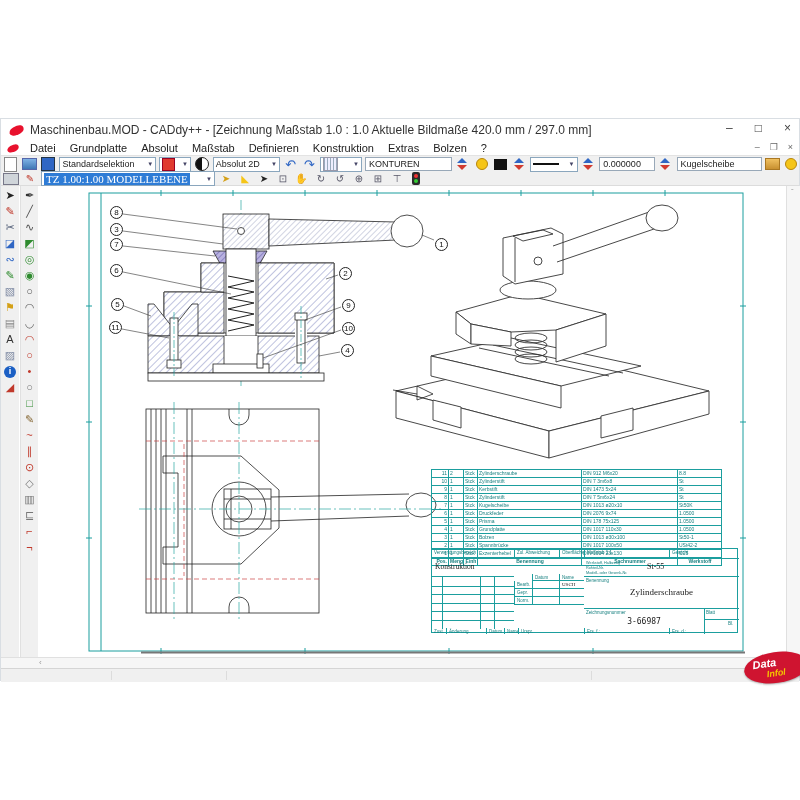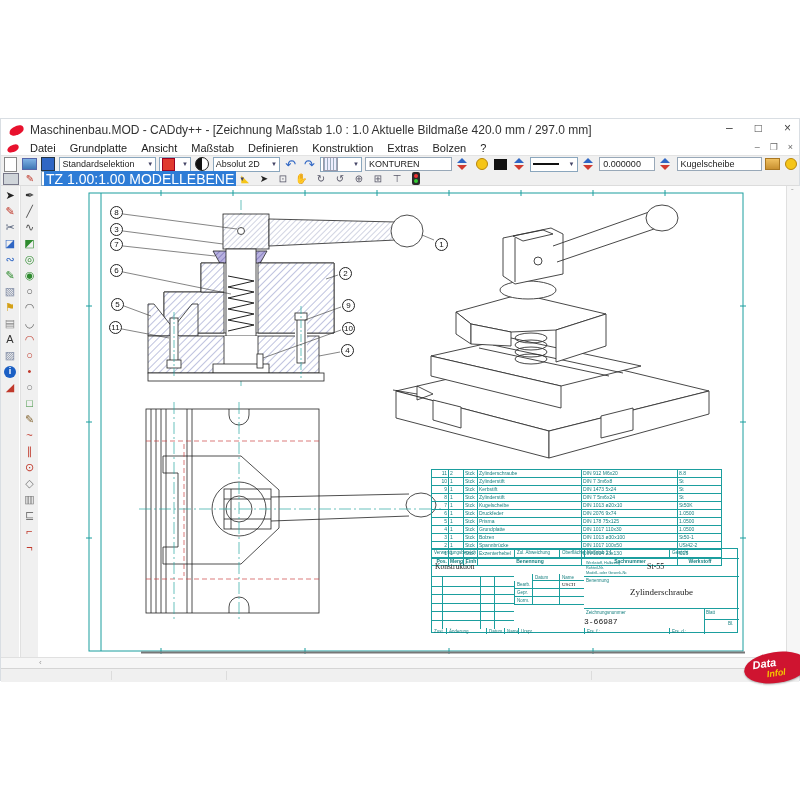--- a/index.html
+++ b/index.html
@@ -35,21 +35,21 @@
   .icon-chev:before{top:0;border-bottom:5px solid #2f66c4;}
   .icon-chev:after{bottom:0;border-top:5px solid #d03a2f;}
   .icon-bulb{width:10px;height:10px;border-radius:50%;background:#f5c518;border:1px solid #b8860b;}
   .icon-blacksq{width:13px;height:11px;background:#111;}
   .icon-line{width:26px;height:2px;background:#111;}
   .icon-printer{width:14px;height:10px;background:#cfd4d9;border:1px solid #778;}
   .icon-traffic{width:8px;height:13px;background:#2b2b2b;border-radius:2px;position:relative;}
   .icon-traffic:before{content:"";position:absolute;left:2px;top:2px;width:4px;height:4px;border-radius:50%;background:#e33;}
   .icon-traffic:after{content:"";position:absolute;left:2px;bottom:2px;width:4px;height:4px;border-radius:50%;background:#3c3;}
   .layer-combo{width:168px;}
-  .layer-combo .sel{background:#2e7cd6;color:#fff;padding:0 2px;font-size:14px;white-space:nowrap;}
+  .layer-combo .sel{background:#2e7cd6;color:#fff;padding:0 2px;font-size:11px;white-space:nowrap;font-family:Liberation Serif, serif;}
   
   .lstrip{top:67px;width:18px;background:#f0f0f0;display:flex;flex-direction:column;align-items:center;gap:1px;padding-top:2px;box-sizing:border-box;}
   .lstrip .tico{width:16px;height:15px;display:flex;align-items:center;justify-content:center;font-size:11px;line-height:1;}
   .round-blue{background:#1b5fc4;color:#fff!important;border-radius:50%;width:12px;height:12px;font-size:9px;font-weight:bold;display:flex;align-items:center;justify-content:center;}
   
   .canvas{left:40px;top:67px;width:745px;height:471px;background:#fff;}
   .balloon{position:absolute;width:13px;height:13px;border:1px solid #222;border-radius:50%;background:#fff;
            font-size:8px;display:flex;align-items:center;justify-content:center;color:#111;box-sizing:border-box;}
   .plist{left:431px;top:469px;width:291px;border:1px solid #1b9e9e;box-sizing:border-box;font-size:5px;color:#157f7f;}
   .prow{display:grid;grid-template-columns:16px 15px 14px 104px 96px 44px;height:7px;line-height:7px;border-top:1px solid #1b9e9e;}
@@ -88,21 +88,21 @@
       <span>□</span>
       <span>×</span>
     </span>
   </div>
 
   <div class="abs menubar">
     <span class="caddy-logo"></span>
     <span id="menu-items" style="display:flex;">
         <span class="menu-item">Datei</span>
         <span class="menu-item">Grundplatte</span>
-        <span class="menu-item">Ansicht</span>
+        <span class="menu-item">Absolut</span>
         <span class="menu-item">Maßstab</span>
         <span class="menu-item">Definieren</span>
         <span class="menu-item">Konstruktion</span>
         <span class="menu-item">Extras</span>
         <span class="menu-item">Bolzen</span>
         <span class="menu-item">?</span>
       </span>
     <span class="mdi-controls">
       <span>–</span>
       <span>❐</span>
@@ -673,21 +673,21 @@
     <div>Werkstoff, Halbzeug</div>
     <div>Rohteil-Nr.</div>
     <div>Modell- oder Gesenk-Nr.</div>
   </div>
   <div class="abs blacktxt" style="left:215px;top:13px;font-size:8px;">St-55</div>
   <div class="abs" style="left:152px;top:27px;width:155px;height:1px;background:#1b9e9e;"></div>
   <div class="abs" style="left:154px;top:29px;font-size:4.5px;">Benennung</div>
   <div class="abs blacktxt" style="left:152px;top:38px;width:155px;text-align:center;font-size:9px;">Zylinderschraube</div>
   <div class="abs" style="left:152px;top:59px;width:155px;height:1px;background:#1b9e9e;"></div>
   <div class="abs" style="left:154px;top:61px;font-size:4.5px;">Zeichnungsnummer</div>
-  <div class="abs blacktxt bigval" style="left:152px;top:68px;width:120px;text-align:left;font-family:Liberation Mono, monospace;">3-66987</div>
+  <div class="abs blacktxt bigval" style="left:152px;top:68px;width:120px;text-align:center;">3-66987</div>
   <div class="abs" style="left:272px;top:59px;width:1px;height:26px;background:#1b9e9e;"></div>
   <div class="abs" style="left:274px;top:61px;font-size:4.5px;">Blatt</div>
   <div class="abs" style="left:272px;top:70px;width:35px;height:1px;background:#1b9e9e;"></div>
   <div class="abs" style="left:296px;top:72px;font-size:4.5px;">Bl.</div>
 
   <div class="tb-cell noL noB" style="left:0;top:79px;width:14px;height:6px;">Zust.</div>
   <div class="tb-cell noB" style="left:14px;top:79px;width:40px;height:6px;">Änderung</div>
   <div class="tb-cell noB" style="left:54px;top:79px;width:18px;height:6px;">Datum</div>
   <div class="tb-cell noB" style="left:72px;top:79px;width:14px;height:6px;">Name</div>
   <div class="tb-cell noB" style="left:86px;top:79px;width:66px;height:6px;">Urspr.</div>

